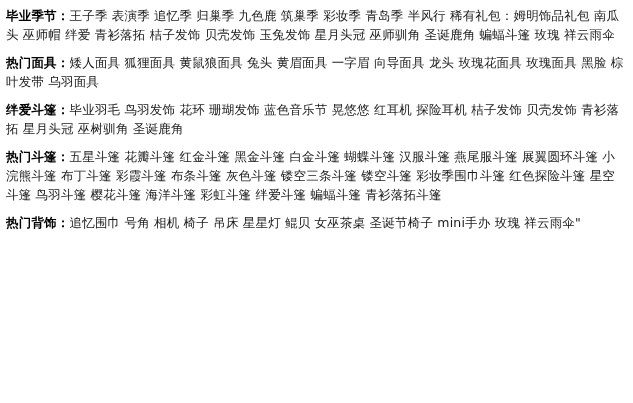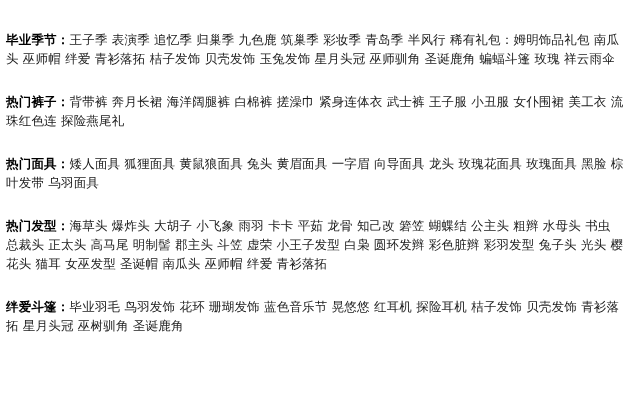--- a/index.html
+++ b/index.html
@@ -21,60 +21,59 @@
     width: 633px;
   }
   .section {
     margin-bottom: 9px;
   }
   .para {
     line-height: 19px;
     font-size: 12.5px;
     letter-spacing: 0.2px;
     word-break: break-word;
-    margin-top: 24px;
   }
   .label {
     font-weight: bold;
     color: #000000;
   }
   .items {
     color: #1a1a1a;
   }
 </style>
 </head>
 <body>
 
 <div class="doc">
 
   <div class="section">
     <div class="para">
       <span class="label">毕业季节：</span><span class="items">王子季 表演季 追忆季 归巢季 九色鹿 筑巢季 彩妆季 青岛季 半风行 稀有礼包：姆明饰品礼包 南瓜头 巫师帽 绊爱 青衫落拓 桔子发饰 贝壳发饰 玉兔发饰 星月头冠 巫师驯角 圣诞鹿角 蝙蝠斗篷 玫瑰 祥云雨伞</span>
     </div>
   </div>
 
-  <div class="section">
-    <div class="para">
-      <span class="label">热门裤子：</span><span class="items">背带裤 奔月长裙 海洋阔腿裤 白棉裤 搓澡巾 紧身连体衣 武士裤 王子服 小丑服 女仆围裙 美工衣 流珠红色连 探险燕尾礼</span>
-    </div>
-  </div>
 
   <div class="section">
     <div class="para">
       <span class="label">热门面具：</span><span class="items">矮人面具 狐狸面具 黄鼠狼面具 兔头 黄眉面具 一字眉 向导面具 龙头 玫瑰花面具 玫瑰面具 黑脸 棕叶发带 乌羽面具</span>
     </div>
   </div>
 
-  <div class="section">
-    <div class="para">
-      <span class="label">热门发型：</span><span class="items">海草头 爆炸头 大胡子 小飞象 雨羽 卡卡 平茹 龙骨 知己改 箬笠 蝴蝶结 公主头 粗辫 水母头 书虫 总裁头 正太头 高马尾 明制髻 郡主头 斗笠 虚荣 小王子发型 白枭 圆环发辫 彩色脏辫 彩羽发型 兔子头 光头 樱花头 猫耳 女巫发型 圣诞帽 南瓜头 巫师帽 绊爱 青衫落拓</span>
-    </div>
-  </div>
 
   <div class="section">
     <div class="para">
       <span class="label">绊爱斗篷：</span><span class="items">毕业羽毛 鸟羽发饰 花环 珊瑚发饰 蓝色音乐节 晃悠悠 红耳机 探险耳机 桔子发饰 贝壳发饰 青衫落拓 星月头冠 巫树驯角 圣诞鹿角</span>
     </div>
   </div>
 
+  <div class="section">
+    <div class="para">
+      <span class="label">热门斗篷：</span><span class="items">五星斗篷 花瓣斗篷 红金斗篷 黑金斗篷 白金斗篷 蝴蝶斗篷 汉服斗篷 燕尾服斗篷 展翼圆环斗篷 小浣熊斗篷 布丁斗篷 彩霞斗篷 布条斗篷 灰色斗篷 镂空三条斗篷 镂空斗篷 彩妆季围巾斗篷 红色探险斗篷 星空斗篷 鸟羽斗篷 樱花斗篷 海洋斗篷 彩虹斗篷 绊爱斗篷 蝙蝠斗篷 青衫落拓斗篷</span>
+    </div>
+  </div>
 
+  <div class="section">
+    <div class="para">
+      <span class="label">热门背饰：</span><span class="items">追忆围巾 号角 相机 椅子 吊床 星星灯 鲲贝 女巫茶桌 圣诞节椅子 mini手办 玫瑰 祥云雨伞"</span>
+    </div>
+  </div>
 
 </div>
 
 </body></html>

